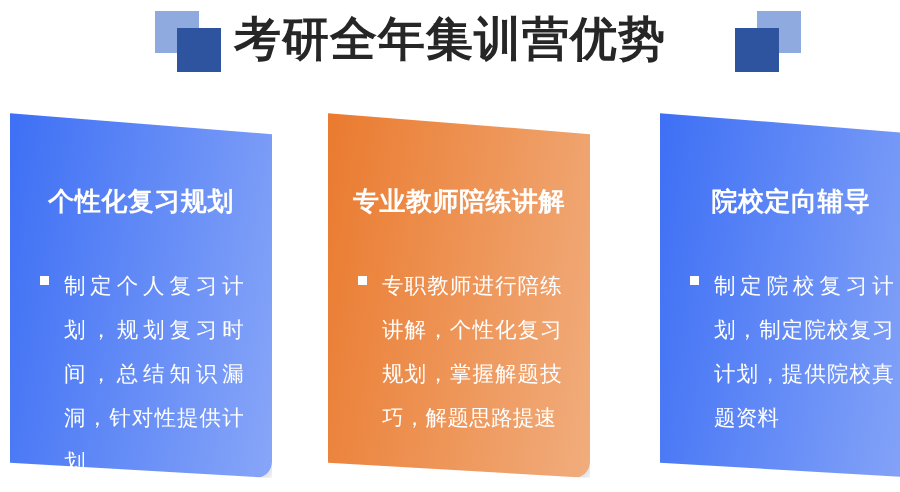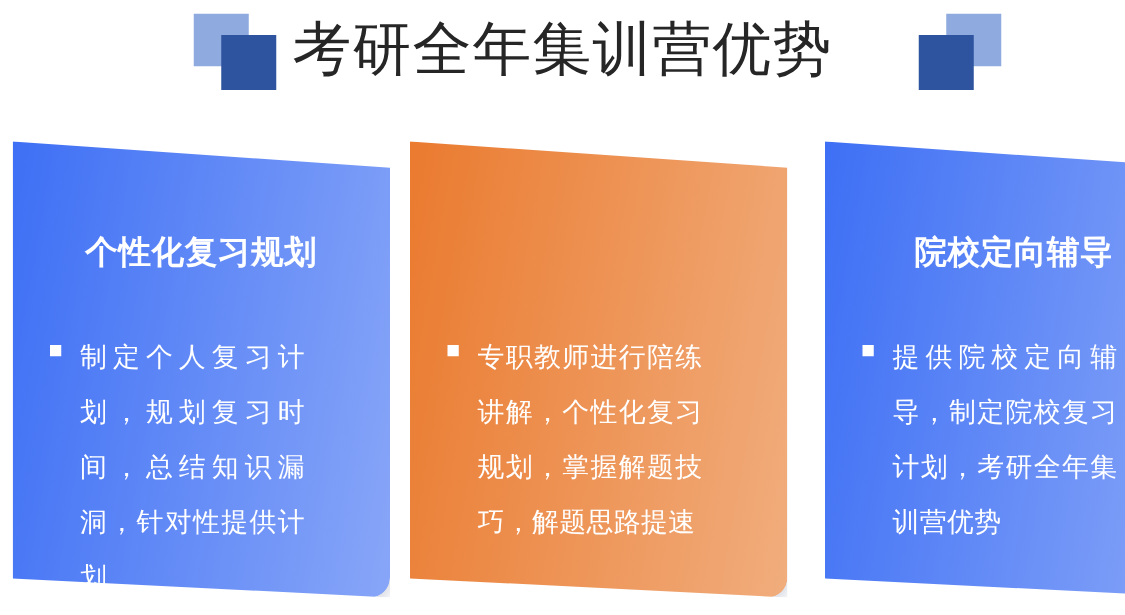--- a/index.html
+++ b/index.html
@@ -66,21 +66,21 @@
     width: 70px;
     height: 70px;
   }
   .page-title {
     position: absolute;
     left: 0;
     top: 8px;
     width: 900px;
     text-align: center;
     font-size: 47px;
-    font-weight: normal;
+    font-weight: bold;
     color: #262626;
     letter-spacing: 1px;
     line-height: 62px;
     white-space: nowrap;
   }
 
   
   .cards {
     position: absolute;
     left: 0;
@@ -91,21 +91,20 @@
   .card {
     position: absolute;
     top: 0;
     width: 262px;
     height: 382px;
     border-radius: 16px;
     overflow: hidden;
     
     clip-path: polygon(0% 4.5%, 100% 10.0%, 100% 100%, 0% 96.0%);
     filter: drop-shadow(2px 4px 5px rgba(120,130,160,0.30));
-    padding-left: 40px;
   }
   .card-inner {
     position: absolute;
     inset: 0;
     border-radius: 16px;
   }
   .card-1 { left: 10px;  }
   .card-2 { left: 328px; }
   .card-3 { left: 660px; }
 
@@ -181,31 +180,32 @@
       <div class="bullet-row">
         <span class="bullet-marker"></span>
         <span class="bullet-text">制定个人复习计划，规划复习时间，总结知识漏洞，针对性提供计划</span>
       </div>
     </div>
   </div>
 
   <div class="card card-2">
     <div class="card-inner" style="background: linear-gradient(100deg, rgb(234, 122, 46) 0%, rgb(241, 173, 125) 100%);"></div>
     <div class="card-body">
+      <div class="card-heading">专业教师陪练讲解</div>
       <div class="bullet-row">
         <span class="bullet-marker"></span>
         <span class="bullet-text">专职教师进行陪练讲解，个性化复习规划，掌握解题技巧，解题思路提速</span>
       </div>
     </div>
   </div>
 
   <div class="card card-3">
     <div class="card-inner" style="background: linear-gradient(100deg, rgb(61, 111, 245) 0%, rgb(136, 166, 248) 100%);"></div>
     <div class="card-body">
       <div class="card-heading">院校定向辅导</div>
       <div class="bullet-row">
         <span class="bullet-marker"></span>
-        <span class="bullet-text">提供院校定向辅导，制定院校复习计划，考研全年集训营优势</span>
+        <span class="bullet-text">制定院校复习计划，制定院校复习计划，提供院校真题资料</span>
       </div>
     </div>
   </div>
 
 </div>
 
 </body></html>

